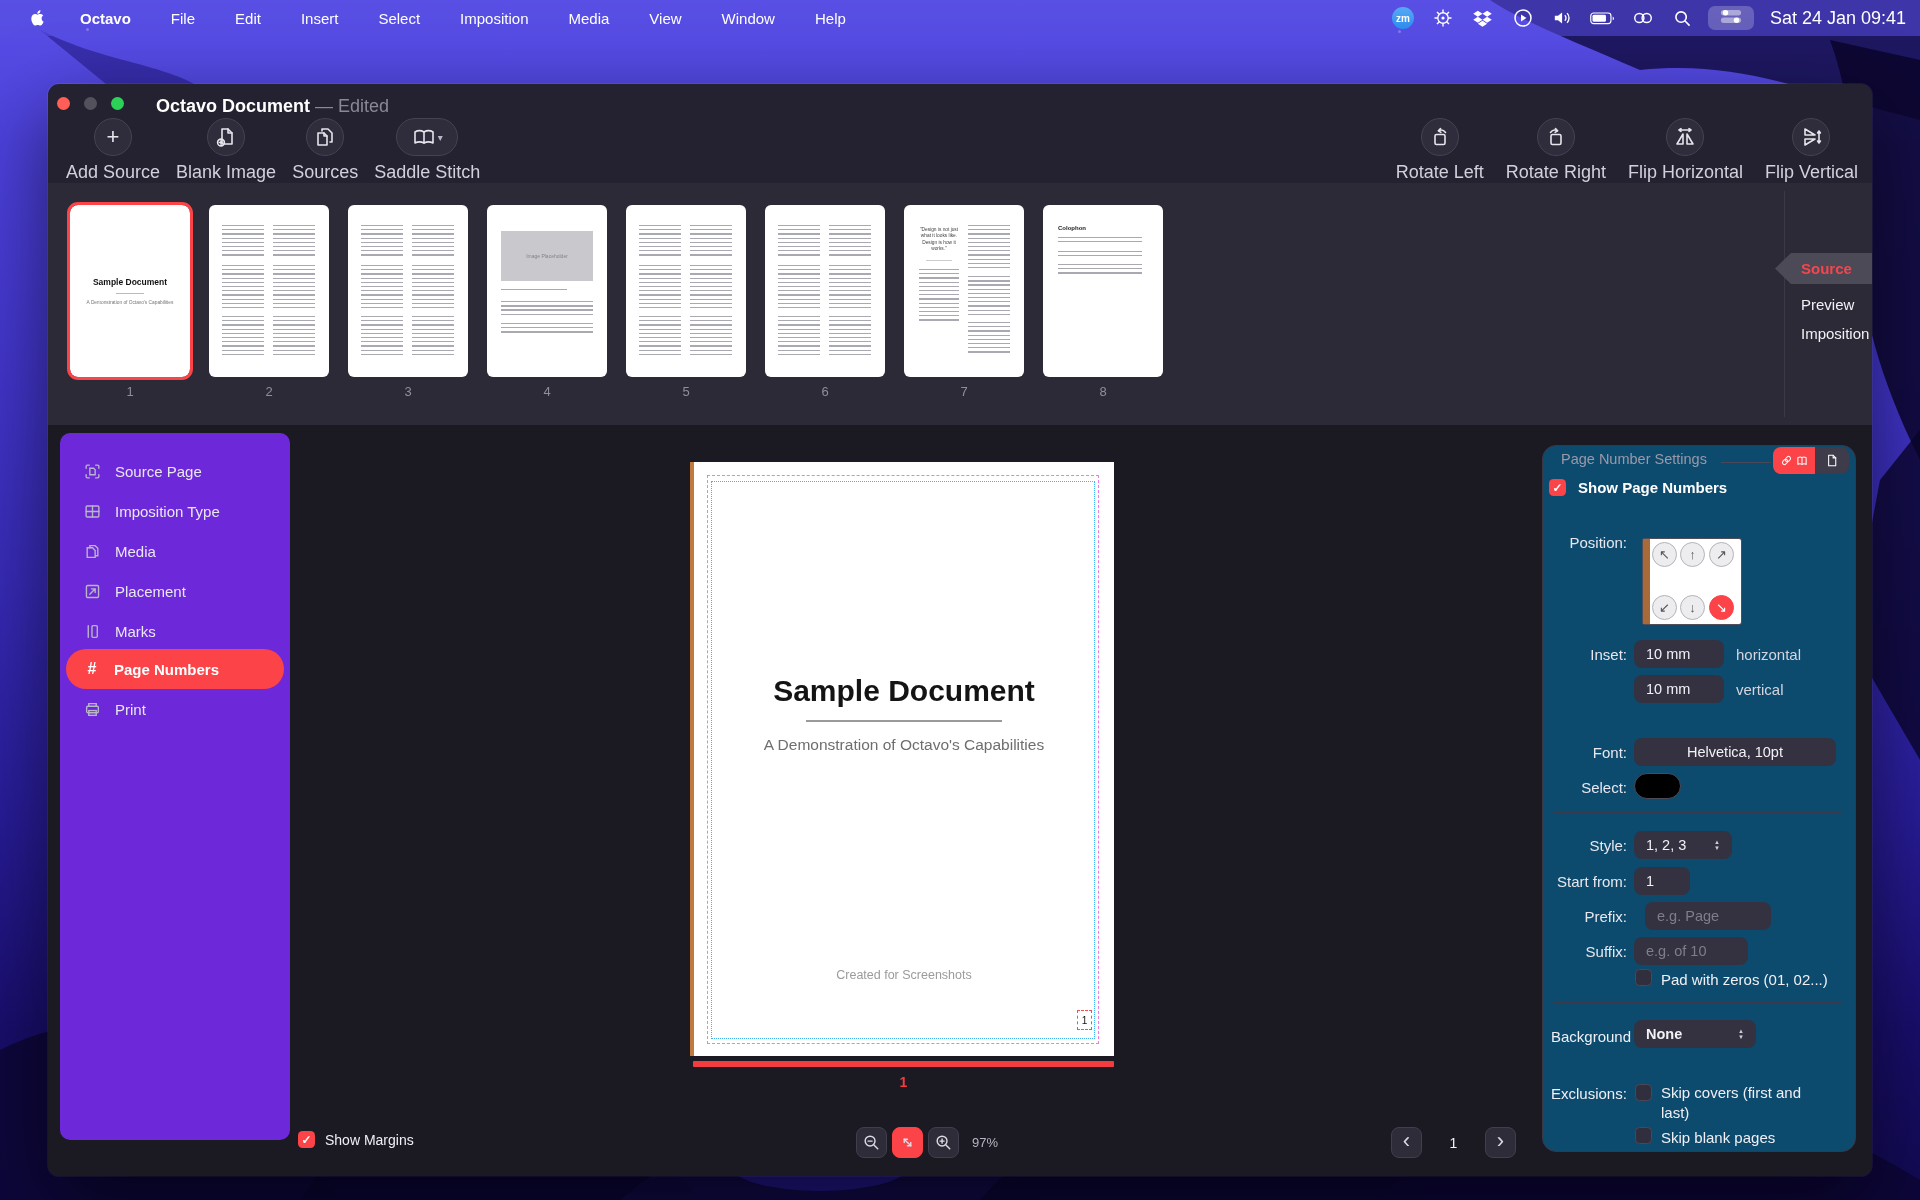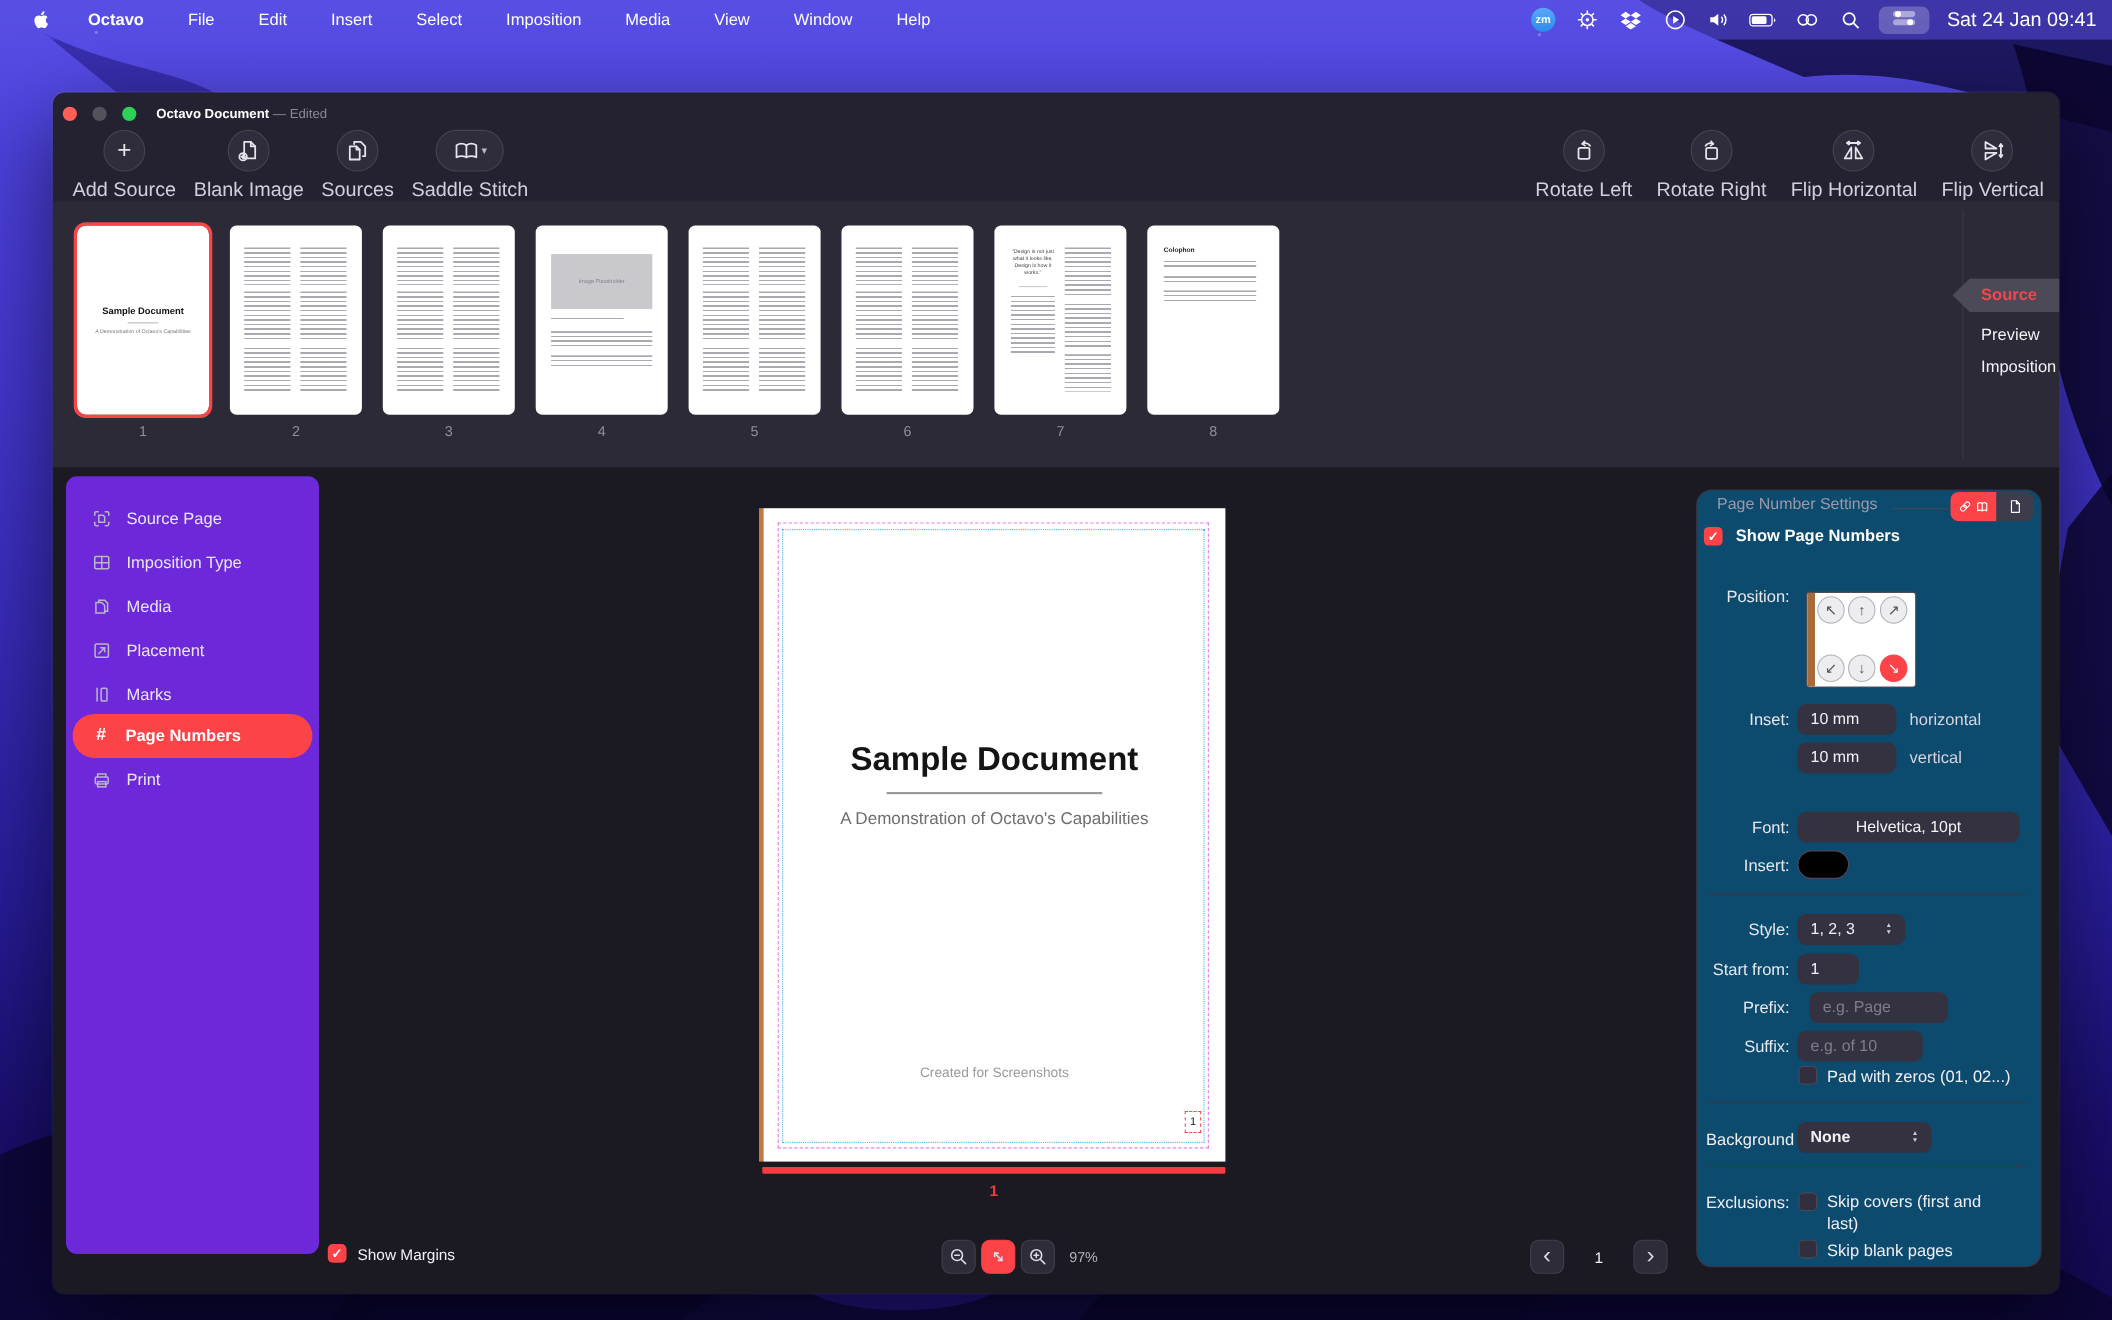--- a/index.html
+++ b/index.html
@@ -24,21 +24,21 @@
   .clock { font-size:18px; padding-left:6px; white-space:nowrap; }
 
   
   .win { position:absolute; left:48px; top:84px; width:1824px; height:1092px; border-radius:11px;
     background:#242230; box-shadow:0 30px 80px rgba(0,0,0,.55), 0 0 0 1px rgba(255,255,255,.07); overflow:hidden; }
   .lights { position:absolute; left:0; top:0; }
   .light { position:absolute; width:13px; height:13px; border-radius:50%; top:13px; }
   .l-red { left:9px;  background:#ff5f57; }
   .l-mid { left:36px; background:#53525c; }
   .l-grn { left:63px; background:#2ed158; }
-  .win-title { position:absolute; left:94px; top:12px; font-size:12px; color:#fff; white-space:nowrap; }
+  .win-title { position:absolute; left:108px; top:12px; font-size:18px; color:#fff; white-space:nowrap; }
   .win-title .t-name { font-weight:700; }
   .win-title .t-dim { color:#8a8894; font-weight:400; }
 
   .tb-group { position:absolute; top:34px; display:flex; gap:16px; }
   .tb-left { left:18px; }
   .tb-right { right:14px; gap:22px; }
   .tb-btn { display:flex; flex-direction:column; align-items:center; gap:6px; }
   .ic-circle { width:38px; height:38px; border-radius:50%; background:#2f2d3b; border:1px solid #454352;
     display:flex; align-items:center; justify-content:center; color:#e6e5ec; font-size:22px; }
   .ic-pill { width:62px; border-radius:19px; }
@@ -601,21 +601,21 @@
         <div class="p-side" style="left:193px; top:200px">horizontal</div>
         <div class="p-field" style="left:91px; top:229px; width:90px">
             <span>10 mm</span>
           </div>
         <div class="p-side" style="left:193px; top:235px">vertical</div>
 
         <div class="p-lab" style="left:0; top:298px">Font:</div>
         <div class="p-field center" style="left:91px; top:292px; width:202px">
             <span>Helvetica, 10pt</span>
           </div>
-        <div class="p-lab" style="left:0; top:333px">Insert:</div>
+        <div class="p-lab" style="left:0; top:333px">Select:</div>
         <div style="position:absolute; left:91px; top:327px; width:47px; height:26px; background:#000; border:1px solid #4c4a58; border-radius:13px"></div>
 
         <div class="p-div" style="top:366px"></div>
 
         <div class="p-lab" style="left:0; top:391px">Style:</div>
         <div class="p-field" style="left:91px; top:385px; width:98px">
           <span>1, 2, 3</span>
           <span class="chevs">
               <span>▲</span>
               <span>▼</span>

